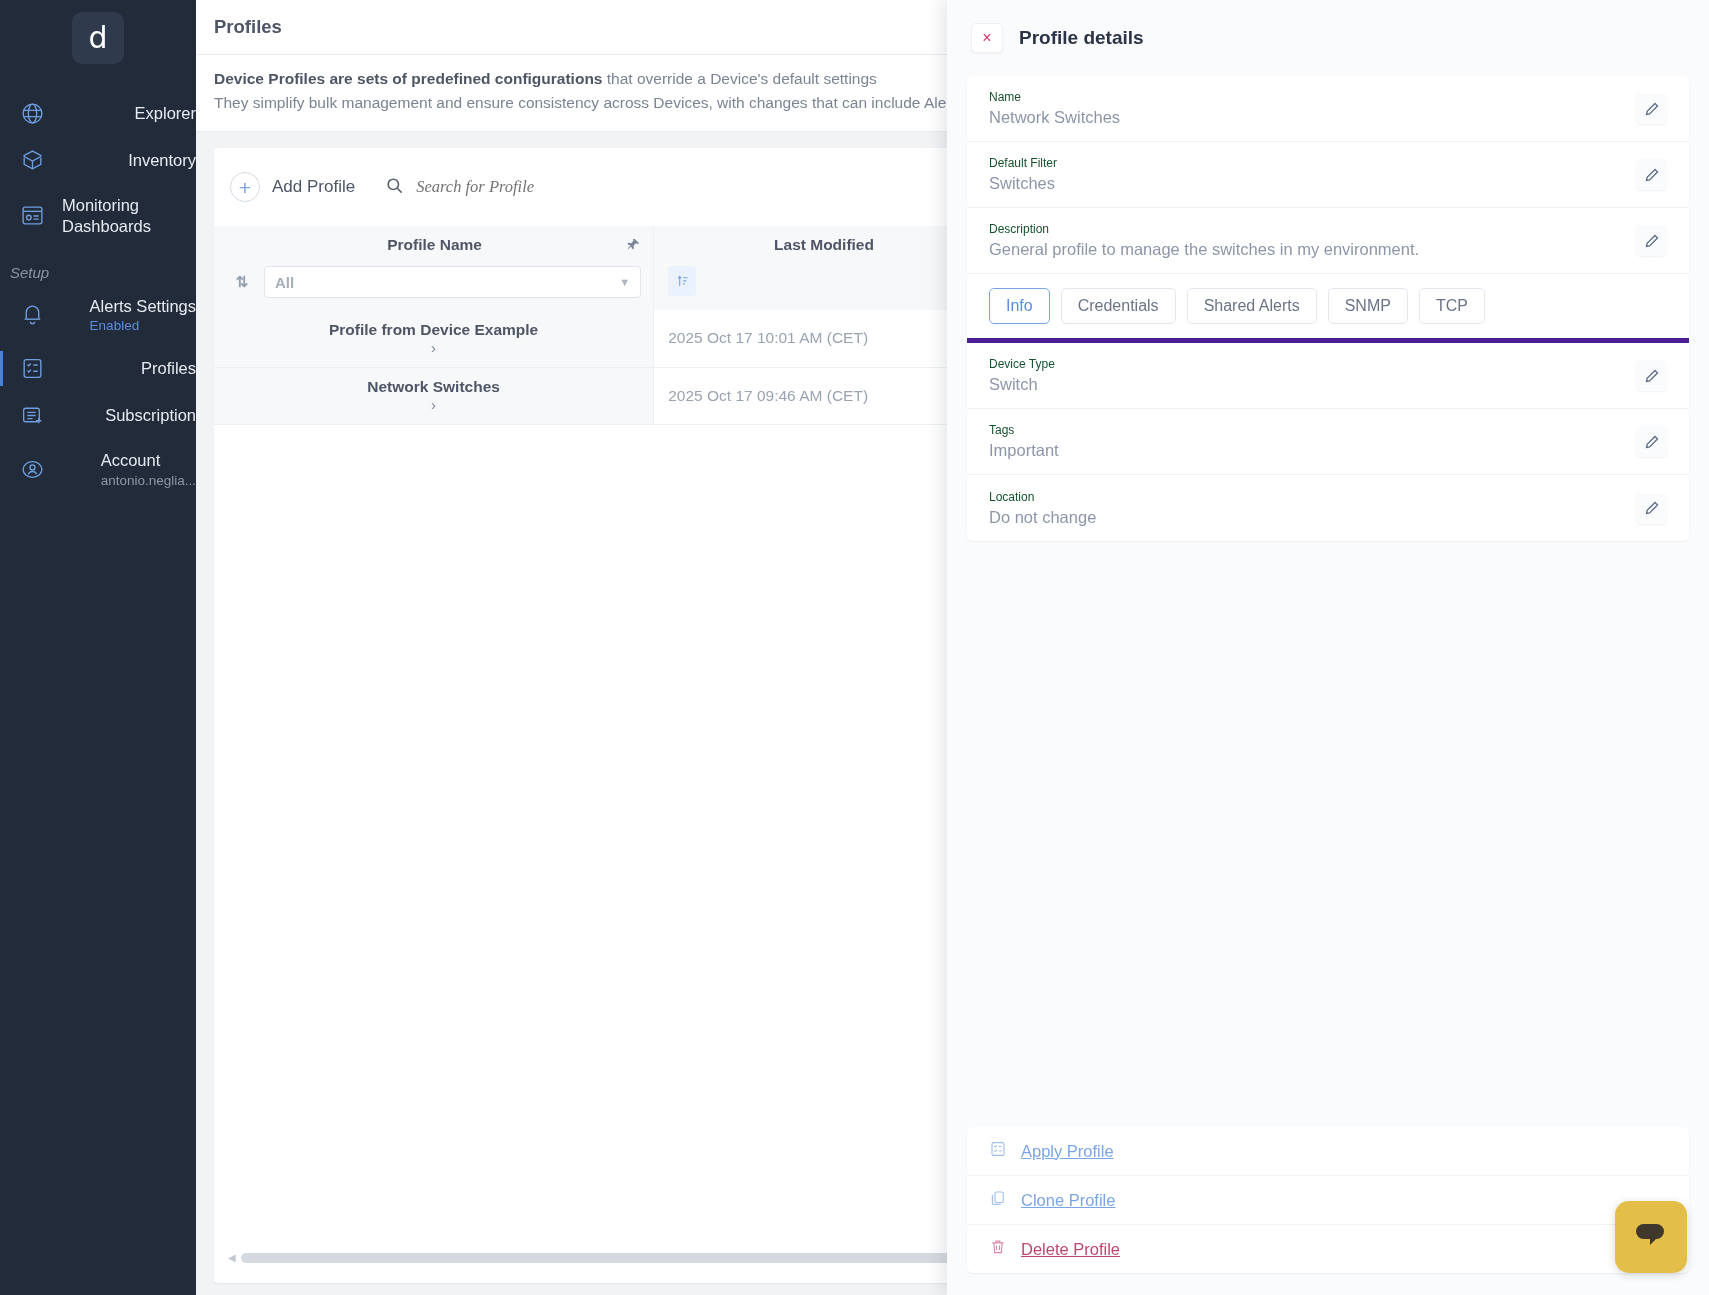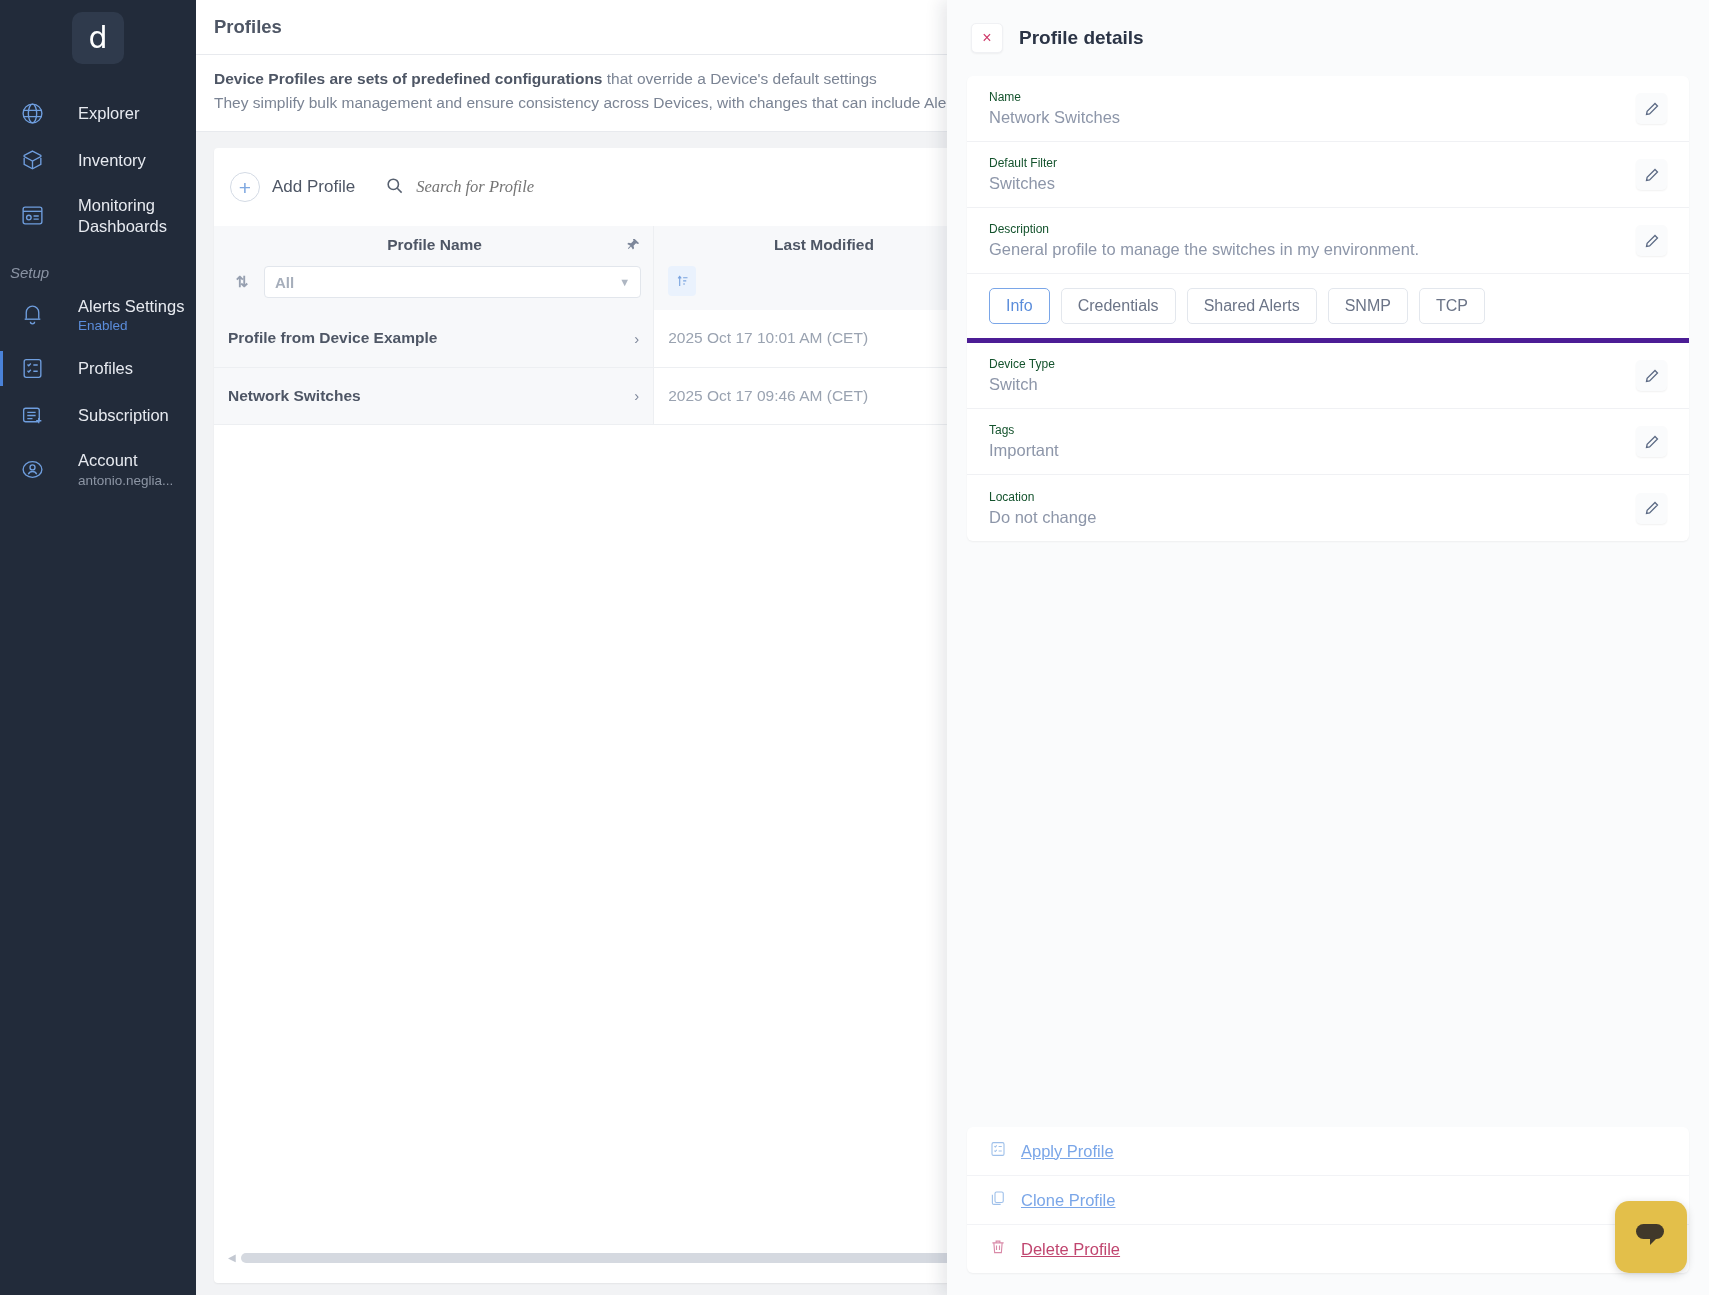--- a/index.html
+++ b/index.html
@@ -21,23 +21,24 @@
     width: 52px; height: 52px; margin: 12px auto 0 auto;
     background: #2f3a4c; border-radius: 10px;
     display: flex; align-items: center; justify-content: center;
   }
   .logo-glyph {
     color: #ffffff; font-size: 30px; font-weight: 400;
     font-family: "DejaVu Sans", sans-serif; line-height: 1;
   }
   .nav-list { margin-top: 26px; }
   .nav-item {
-    display: flex; align-items: center; gap: 32px;
+    display: flex; align-items: center; gap: 16px;
     padding: 11px 0 11px 18px; position: relative; cursor: pointer;
     min-height: 44px;
+    justify-content: space-between;
   }
   .nav-item .ico { width: 28px; flex: 0 0 28px; display:flex; align-items:center; justify-content:center; }
   .nav-item .txt { color: #e7eaf0; font-size: 16.5px; line-height: 1.26; }
   .nav-item .sub { display:block; color:#5b8ddb; font-size: 13.5px; margin-top: 1px; }
   .nav-item .sub.muted { color: #8d96a5; }
   .nav-item.active::before {
     content:""; position:absolute; left:0; top:6px; bottom:6px; width:3px; background:#4a82d8;
   }
   .setup-label {
     color: #8a93a3; font-size: 15px; font-style: italic;
@@ -106,21 +107,21 @@
   }
   .chev { color:#aeb6c2; font-size: 11px; }
   .pin-ico { position:absolute; right: 12px; top: 11px; color:#7d879a; font-size: 14px; cursor:pointer; }
 
   .td-cell {
     border-right: 1px solid #edeff2; border-bottom: 1px solid #edeff2;
     padding: 0 14px; height: 57px; vertical-align: middle;
     font-size: 15.5px; color:#9aa3b1;
   }
   .td-name { background:#f7f8fa; }
-  .name-flex { display:flex; align-items:center; justify-content:space-between; }
+  .name-flex { display:flex; align-items:center; justify-content:space-between;flex-direction:column; }
   .name-txt { font-size: 15.5px; font-weight:bold; color:#4e5665; }
   .row-chev { color:#7d879a; font-size: 15px; }
   .badge {
     display:inline-block; background:#eef0f4; color:#8b94a4; border-radius:4px;
     padding: 4px 9px; font-size: 14.5px;
   }
 
   .hscroll-track {
     position:absolute; left: 14px; right: 10px; bottom: 20px; height: 11px;
     display:flex; align-items:center; gap:5px;

